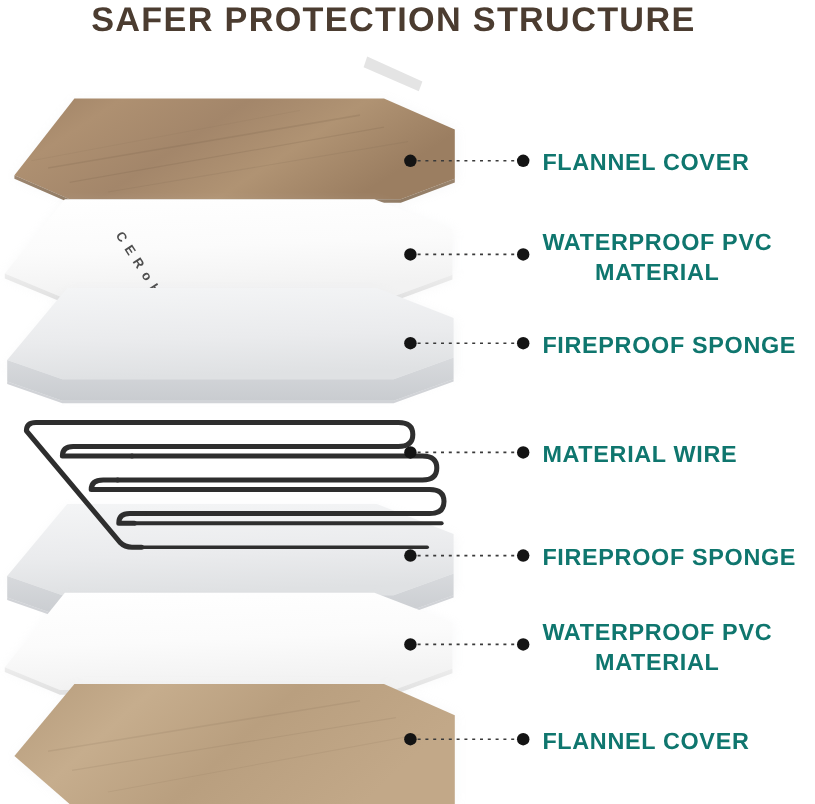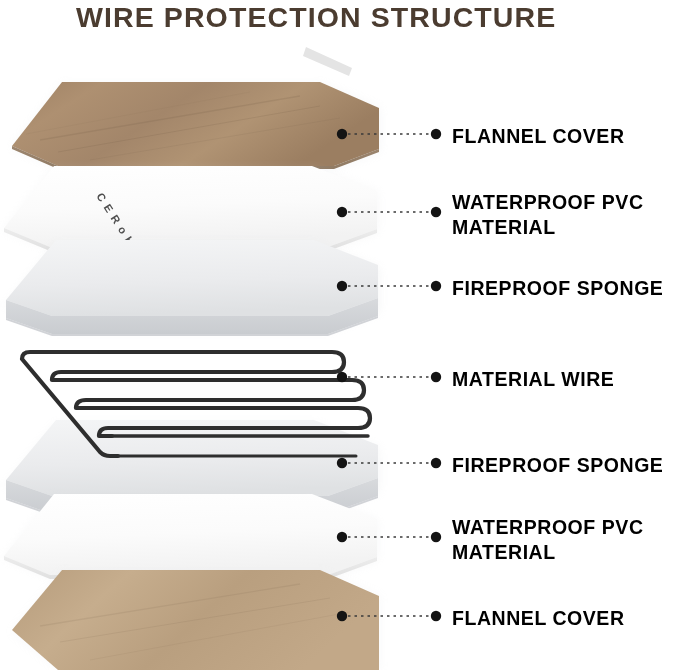--- a/index.html
+++ b/index.html
@@ -36,31 +36,32 @@
     left: 0;
     top: 0;
     width: 679px;
     height: 670px;
   }
   .callout-label {
     position: absolute;
     font-size: 19.5px;
     font-weight: bold;
     letter-spacing: 0.55px;
-    color: #000000;
+    color: #0f766e;
     line-height: 25px;
     white-space: pre-line;
+    text-align: center;
   }
 </style>
 </head>
 <body>
 
 <div id="page">
 
-  <div id="diagram-title">WIRE PROTECTION STRUCTURE</div>
+  <div id="diagram-title">SAFER PROTECTION STRUCTURE</div>
 
   <svg id="stack-svg" viewBox="0 0 679 670">
     <defs>
       <linearGradient id="grad-flannel-top" x1="0" y1="0" x2="1" y2="0.35">
         <stop offset="0%" stop-color="#9e8164"></stop>
         <stop offset="22%" stop-color="#ae9071"></stop>
         <stop offset="48%" stop-color="#a3866a"></stop>
         <stop offset="72%" stop-color="#b09373"></stop>
         <stop offset="100%" stop-color="#9b7e61"></stop>
       </linearGradient>

